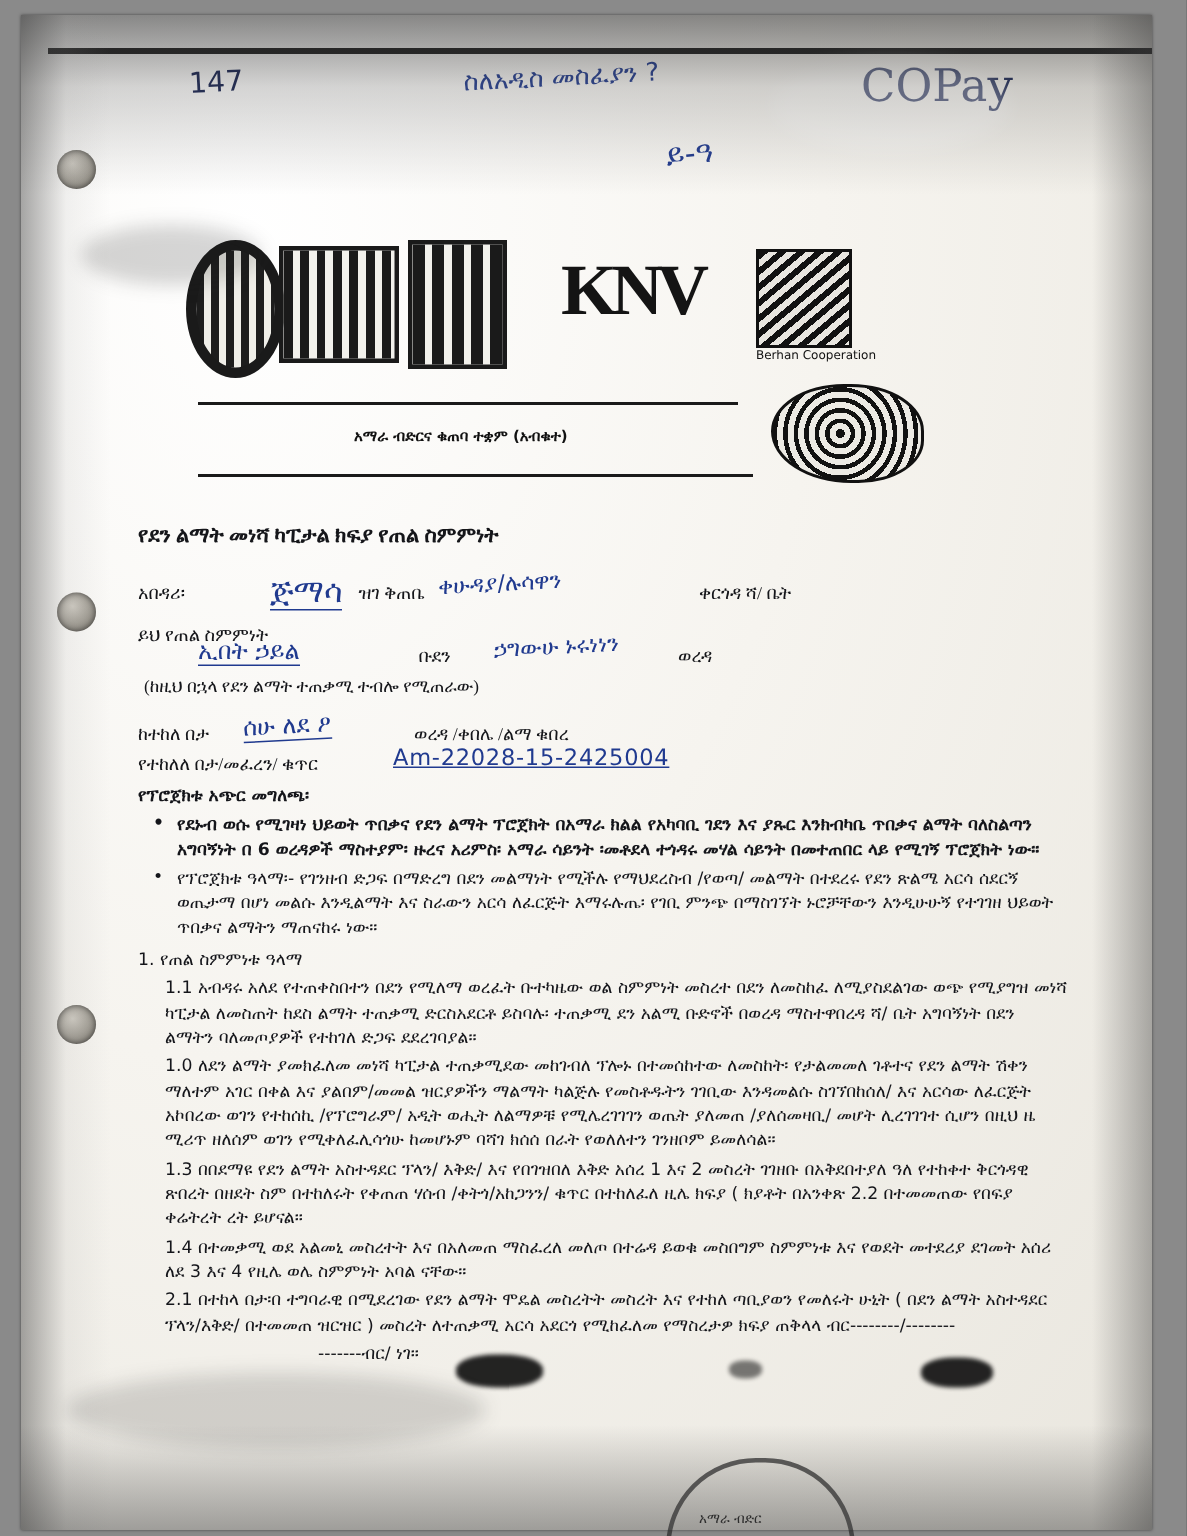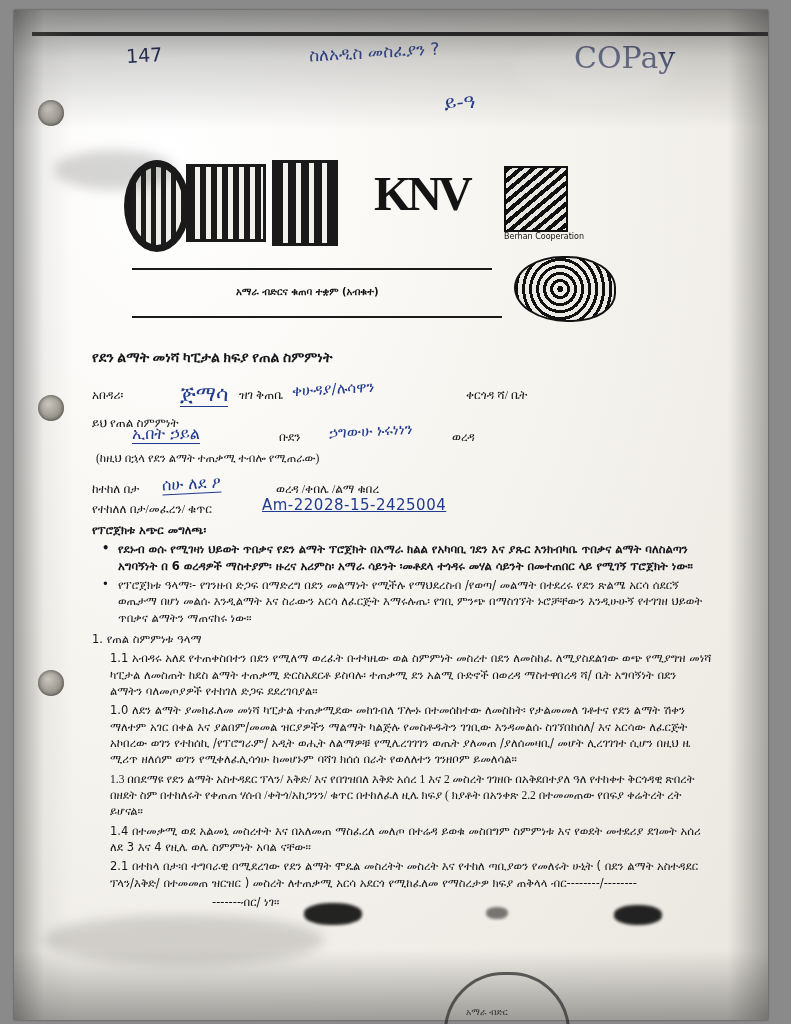--- a/index.html
+++ b/index.html
@@ -260,21 +260,21 @@
         <span>የጠል ስምምነቱ ዓላማ</span>
       </p>
       <p class="subline" style="white-space:normal;">
         <span>1.1</span>
         <span>አብዳሩ አለደ የተጠቀስበተን በደን የሚለማ ወረፈት ቡተካዜው ወል ስምምነት መስረተ በደን ለመስከፈ ለሚያስደልገው ወጭ የሚያግዝ መነሻ ካፒታል ለመስጠት ከደስ ልማት ተጠቃሚ ድርስአደርቶ ይስባሉ፡ ተጠቃሚ ደን አልሚ ቡድኖች በወረዳ ማስተዋበረዳ ሻ/ ቤት አግባኝነት በደን ልማትን ባለመጦያዎች የተከገለ ድጋፍ ደደረገባያል።</span>
       </p>
       <p class="subline" style="white-space:normal;">
         <span>1.0</span>
         <span>ለደን ልማት ያመክፈለመ መነሻ ካፒታል ተጠቃሚደው መከገብለ ፕሎኑ በተመሰከተው ለመስከት፡  የታልመመለ ገቶተና የደን ልማት ሽቀን ማለተም አገር በቀል እና ያልበም/መመል ዝርያዎችን ማልማት ካልጅሉ የመስቶዱትን  ገገቢው እንዳመልሱ ስገኘበከሰለ/ እና አርሳው ለፈርጅት አኮበረው ወገን የተከሰኪ /የፕሮግራም/ አዲት ወሒት ለልማዎቹ የሚሌረገገገን ወጤት ያለመጠ /ያለሰመዛቢ/ መሆት ሊረገገገተ ሲሆን  በዚህ ዜ ሚሪጥ ዘለሰም ወገን የሚቀለፈሊሳጎሁ ከመሆኑም ባሻገ ክሰሰ በራት የወለለተን ገንዘቦም ይመለሳል።</span>
       </p>
-      <p class="subline" style="white-space:normal;font-family:Liberation Serif, serif;">
+      <p class="subline" style="white-space:normal;">
         <span>1.3</span>
         <span>በበደማዩ የደን ልማት አስተዳደር ፕላን/ እቅድ/  እና የበገዝበለ እቅድ አሰረ 1 እና 2 መስረት ገገዘቡ በአቅደበተያለ ዓለ የተከቀተ ቅርጎዳዊ ጽበረት በዘደት ስም በተከለሩት የቀጠጠ ሃሰብ /ቀትጎ/አከጋንን/ ቁጥር በተከለፈለ ዚሌ ክፍያ ( ክያቶት በአንቀጽ  2.2 በተመመጠው የበፍያ ቀሬትረት ረት ይሆናል።</span>
       </p>
       <p class="subline" style="white-space:normal;">
         <span>1.4</span>
         <span>በተመቃሚ ወደ አልመኒ መስረተት እና በአለመጠ ማስፈረለ መለጦ በተሬዳ ይወቁ መስበግም ስምምነቱ እና የወደት መተደሪያ ደገመት አሰሪ ለደ 3 እና 4 የዚሌ ወሌ ስምምነት አባል ናቸው።</span>
       </p>
 
       <p class="subline" style="white-space:normal;">
         <span>2.1</span>

